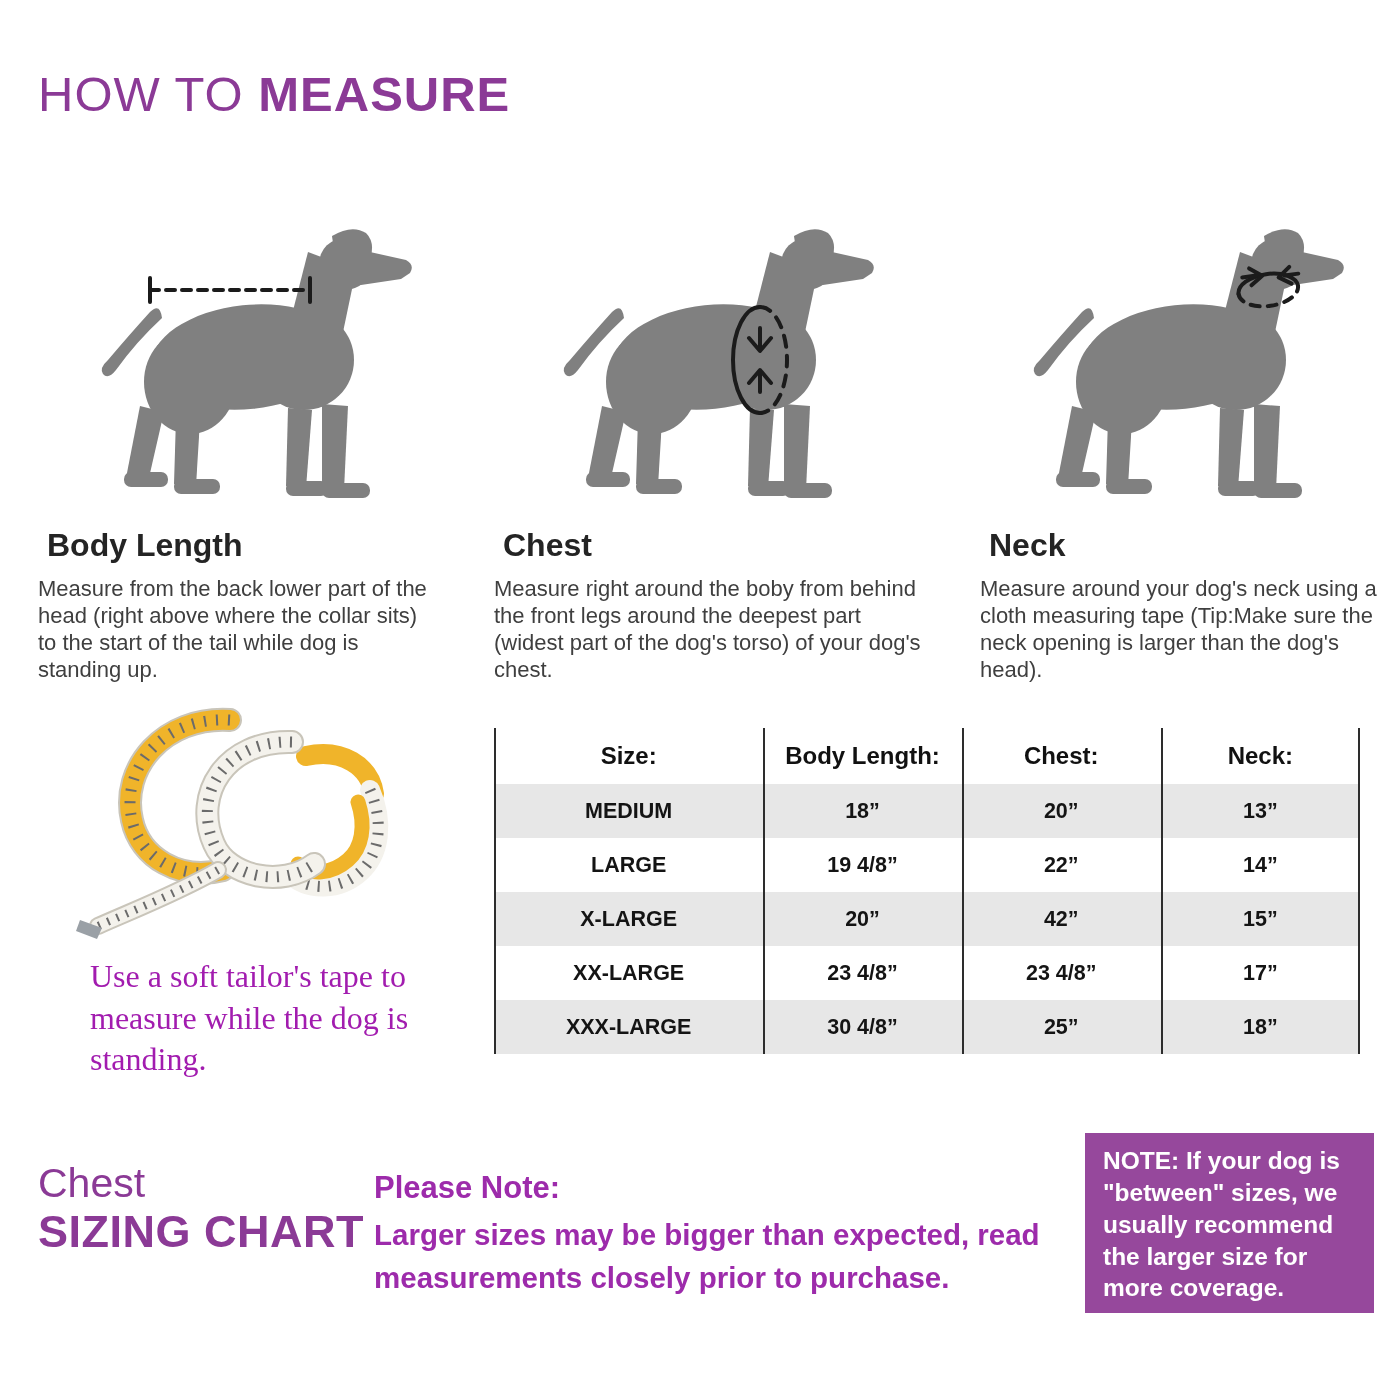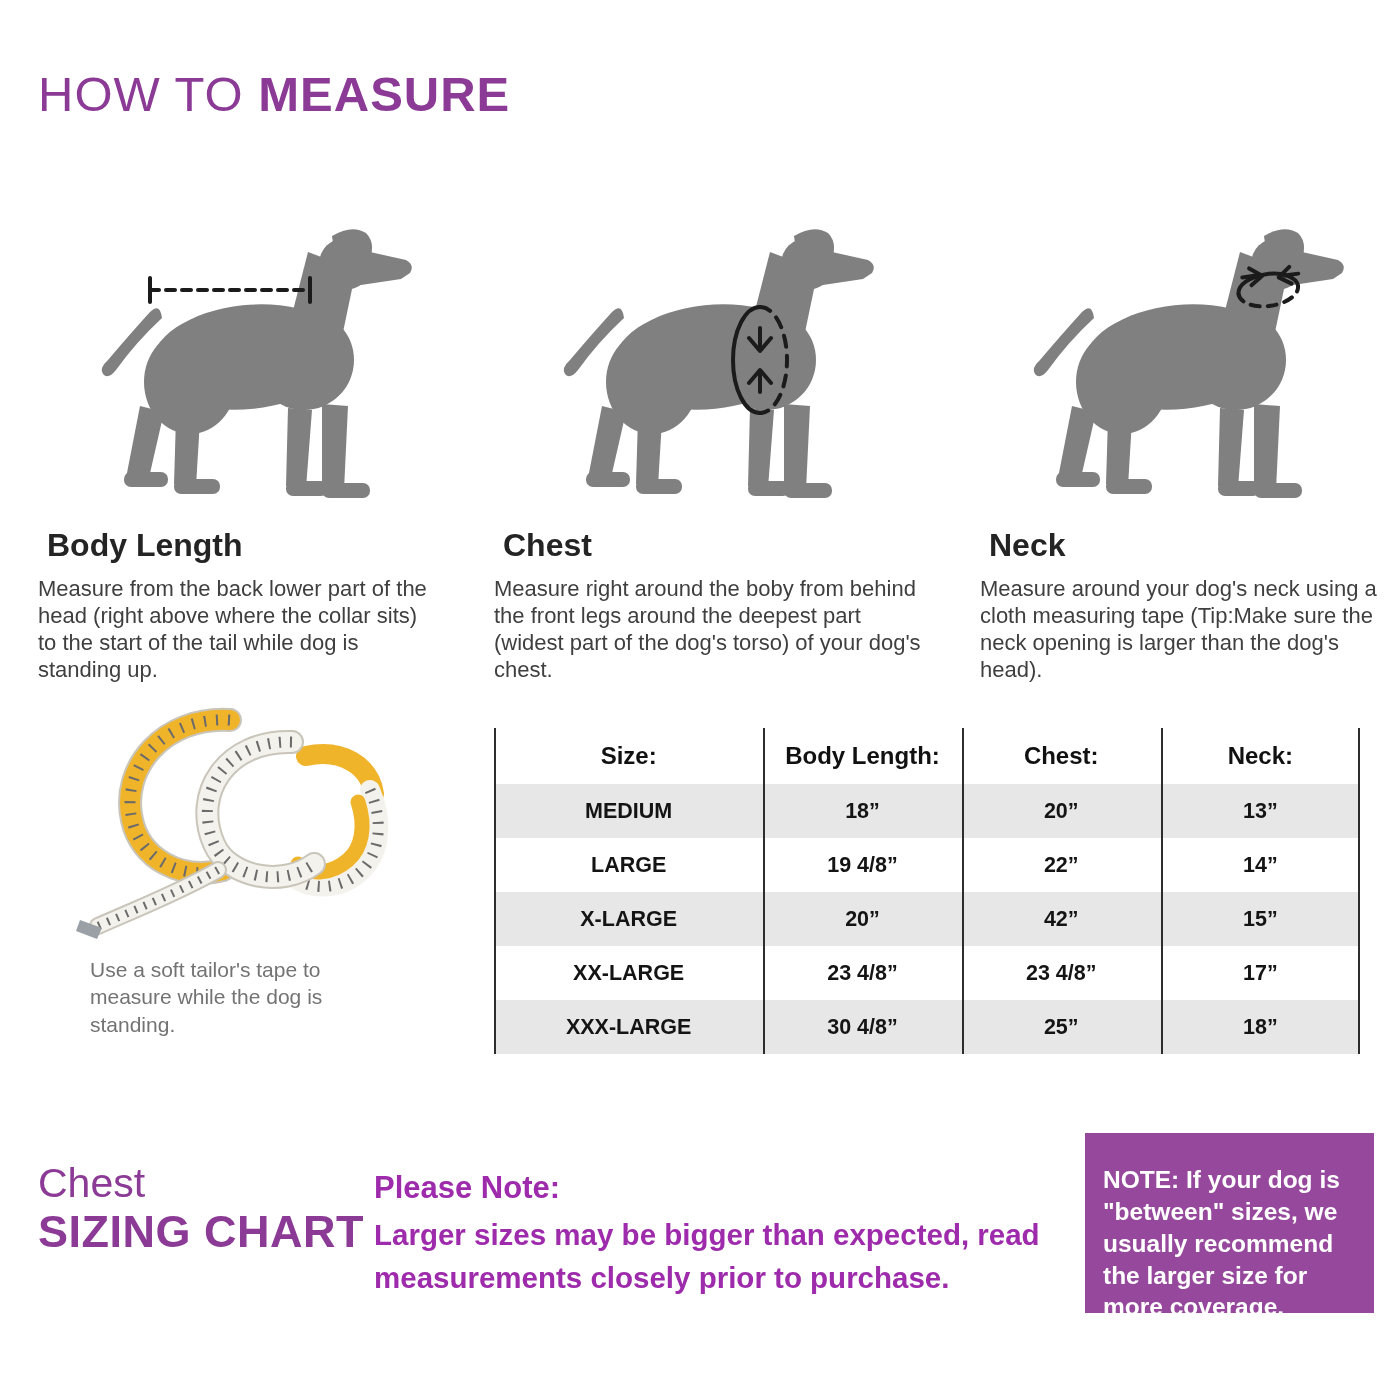--- a/index.html
+++ b/index.html
@@ -22,40 +22,40 @@
   .sec{position:absolute;top:527px;width:462px;}
   #sec1{left:38px;} #sec2{left:494px;} #sec3{left:980px;width:430px;}
   .sec h3{margin:0 0 11px 9px;font-size:32px;font-weight:700;color:#242424;}
   .sec p{margin:0;font-size:22px;line-height:1.23;color:#3f3f3f;white-space:pre-line;}
   
   .tape{position:absolute;left:68px;top:698px;width:330px;height:248px;}
   .tp-yellow{stroke:#f0b42a;fill:none;stroke-linecap:round;}
   .tp-white{stroke:#f4f2ec;fill:none;stroke-linecap:round;}
   .tp-edge{stroke:#c9c5ba;fill:none;stroke-linecap:round;}
   .tp-tick{stroke:#6b6b6b;fill:none;}
-  .tape-caption{position:absolute;left:90px;top:956px;width:340px;font-size:21px;line-height:1.3;color:#737373;white-space:pre-line;}
+  .tape-caption{position:absolute;left:90px;top:956px;width:340px;font-size:32px;line-height:1.3;color:#a21caf;white-space:pre-line;font-family:Liberation Serif, serif;}
   
   .size-table{position:absolute;left:494px;top:728px;width:866px;height:326px;}
   .t-row{display:flex;height:54px;align-items:center;}
   .t-row.header{height:56px;}
   .t-row.alt{background:var(--row-alt,#e7e7e7);}
   .t-cell{text-align:center;font-weight:700;font-size:21.5px;color:#141414;}
   .t-row.header .t-cell{font-size:24px;color:#111;text-align:center;}
   .c1{width:31.1%;} .c2{width:22.9%;} .c3{width:23%;} .c4{width:23%;}
   .vline{position:absolute;top:0;bottom:0;width:2px;background:#2d2d2d;}
   .vl1{left:0;} .vl2{left:31.1%;} .vl3{left:54%;} .vl4{left:77%;} .vl5{left:calc(100% - 2px);}
   
   .pajama{position:absolute;left:38px;top:1160px;font-size:41px;font-weight:400;color:var(--purple,#8b3a96);}
   .sizing-chart{position:absolute;left:38px;top:1206px;font-size:45px;font-weight:700;letter-spacing:.5px;color:var(--purple,#8b3a96);}
   .please-note{position:absolute;left:374px;top:1170px;font-size:31px;font-weight:700;color:var(--magenta,#9d2bab);}
   .note-body{position:absolute;left:374px;top:1214px;width:700px;font-size:29.5px;font-weight:700;line-height:1.45;color:var(--magenta,#9d2bab);white-space:pre-line;}
   .note-box{
     position:absolute;left:1085px;top:1133px;width:289px;height:180px;box-sizing:border-box;
     background:var(--note-box-bg,#96489c);color:#ffffff;font-weight:700;font-size:24.5px;line-height:1.3;
-    padding:31px 18px;white-space:pre-line;
+    padding:12px 18px;white-space:pre-line;
   }
 </style>
 </head>
 <body>
 
 <div id="canvas">
 
   <svg width="0" height="0" style="position:absolute" aria-hidden="true">
     <defs>
       <g id="dog-shape">

